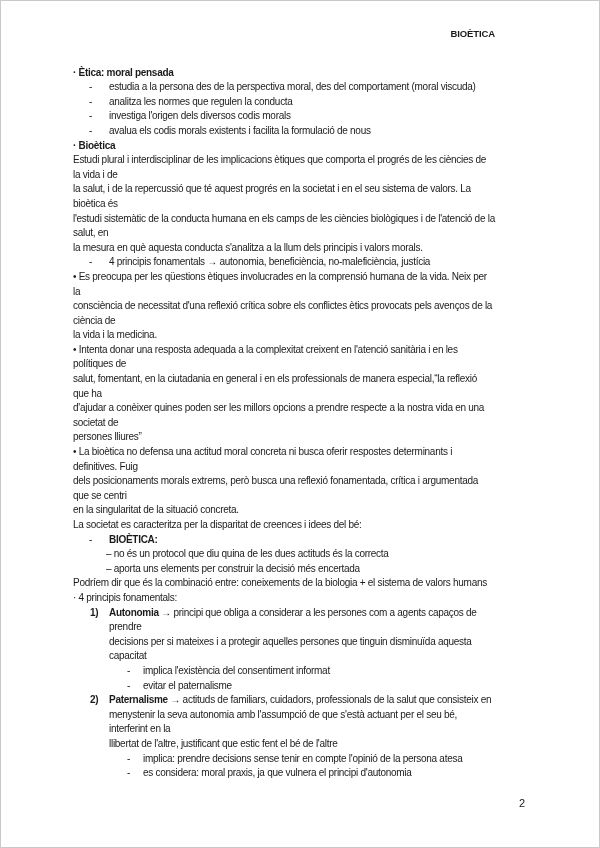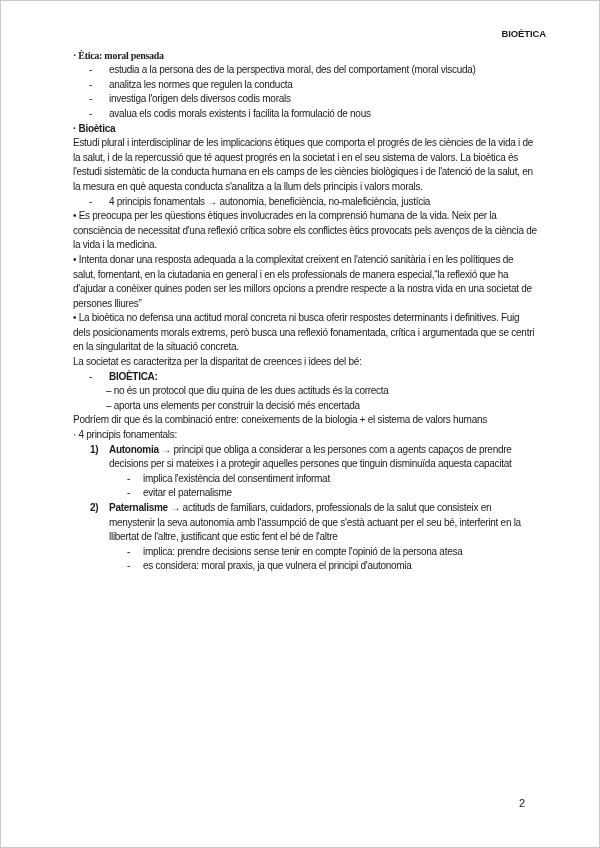--- a/index.html
+++ b/index.html
@@ -10,29 +10,29 @@
     background: #ffffff;
     border: 1px solid #c9c9c9;
     box-sizing: border-box;
     font-family: "Liberation Sans", sans-serif;
     font-size: 10px;
     letter-spacing: -0.28px;
     line-height: 14.6px;
     color: #1b1b1b;
     overflow: hidden;
   }
-  .content { padding: 26px 53px 0 72px; }
+  .content { padding: 26px 104px 0 72px; }
   .doc-header {
     text-align: right;
     font-weight: bold;
     font-size: 9.5px;
     letter-spacing: -0.1px;
   }
   .block { }
-  .block-lg { margin-top: 7px; font-family: Liberation Serif, serif; }
+  .block-lg { margin-top: 24px; }
   .bold { font-weight: bold; }
   .para { white-space: pre-line; }
   
   .l1item { display: flex; }
   .l1marker {
     flex: none;
     width: 36px;
     padding-left: 16px;
     box-sizing: border-box;
   }

